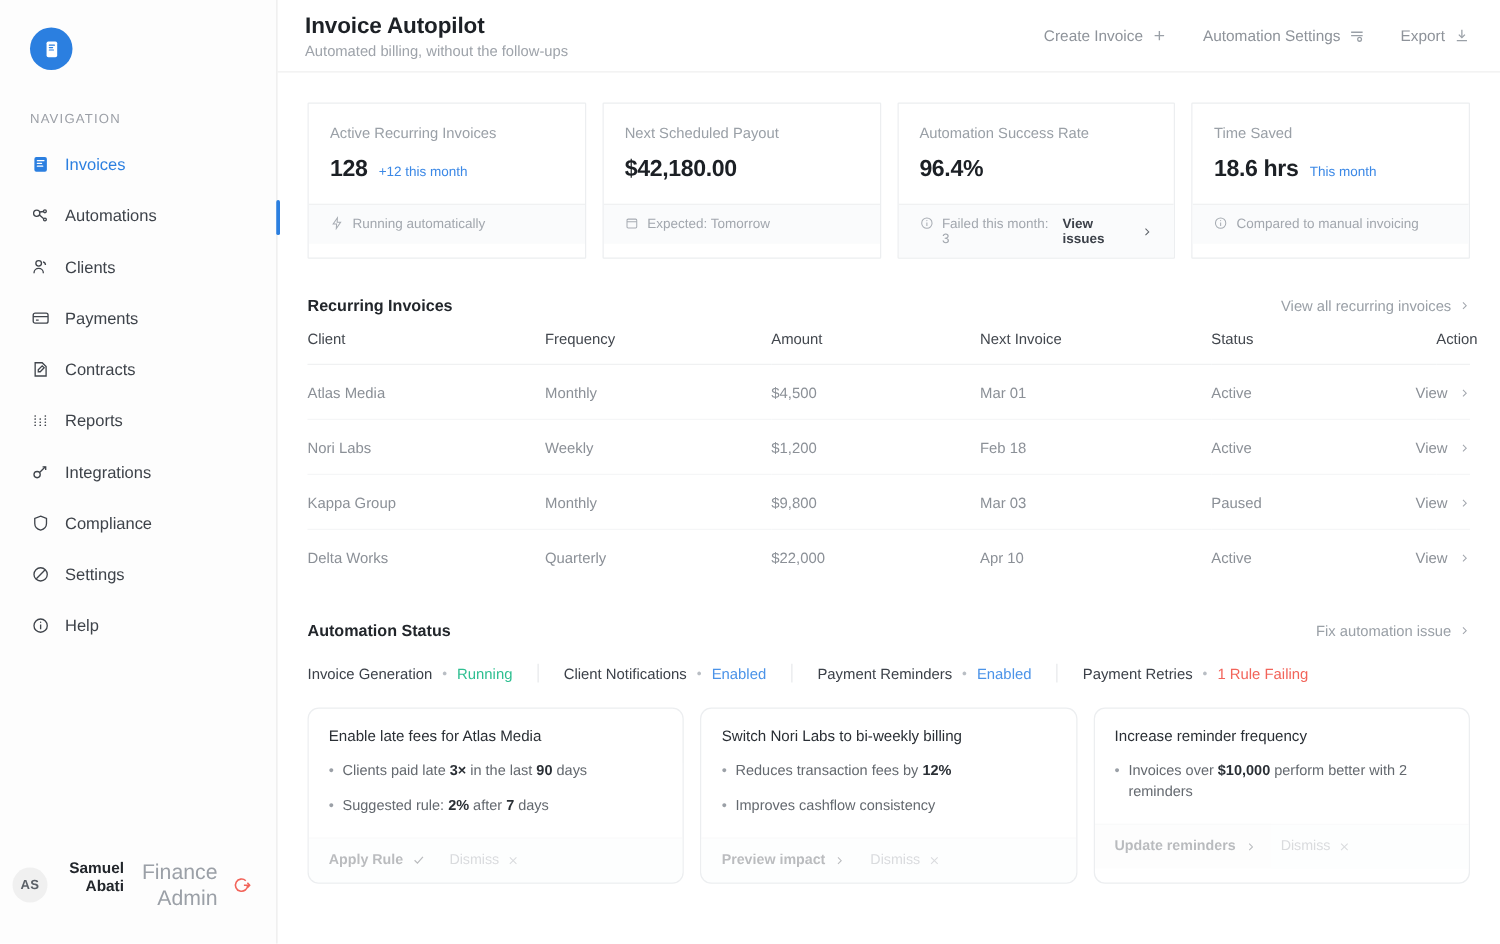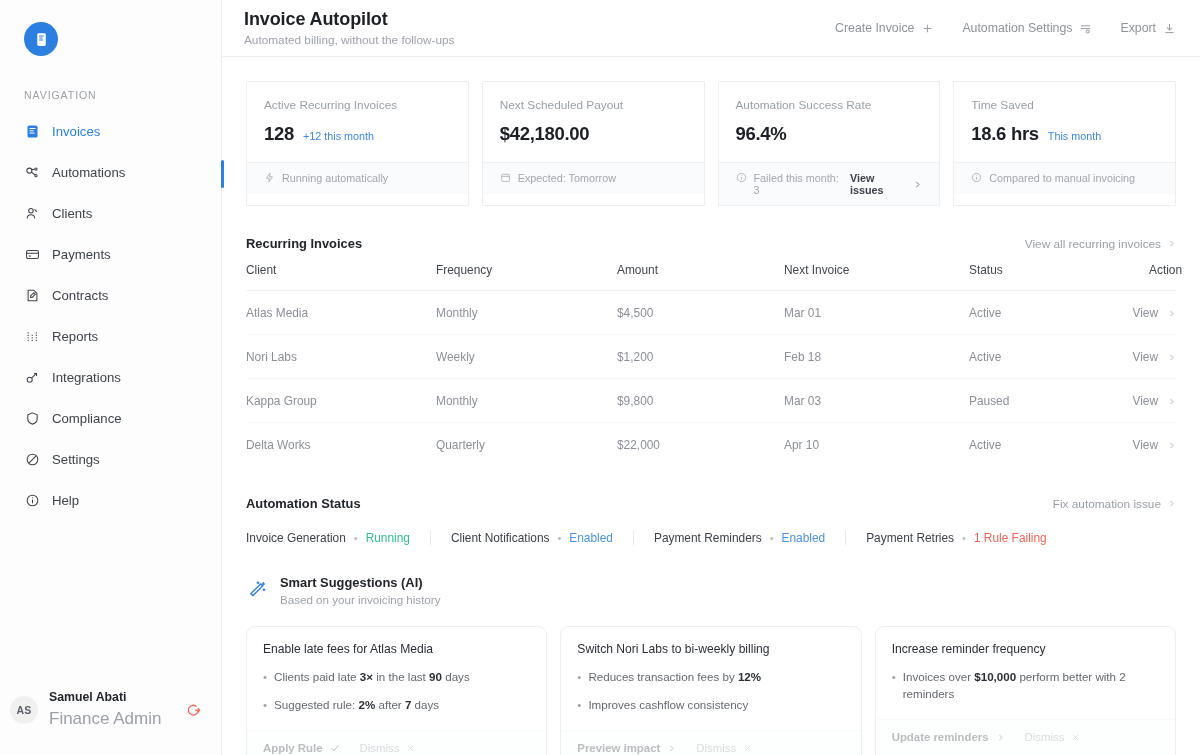--- a/index.html
+++ b/index.html
@@ -51,21 +51,21 @@
     margin-top: auto; display: flex; align-items: center;
     gap: 11px; padding: 0 18px 26px 10px;
   }
   .avatar {
     width: 28px; height: 28px; border-radius: 50%;
     background: #f0f0f0; color: #5c6168;
     font-size: 10.5px; font-weight: 700;
     display: flex; align-items: center; justify-content: center;
     flex: 0 0 28px; letter-spacing: .02em;
   }
-  .user-meta { display: flex; flex-direction: column; gap: 2px; line-height: 1.25; }
+  .user-meta { display: flex; flex-direction: row; gap: 2px; line-height: 1.25; text-align: right; }
   .user-name { font-size: 12.3px; font-weight: 700; color: #22262b; }
   .user-role { font-size: 17px; color: #9ba0a7; }
   .logout { margin-left: auto; width: 18px; height: 18px; color: #f2645a; cursor: pointer; display:flex; }
 
   
   .main { flex: 1 1 auto; display: flex; flex-direction: column; min-width: 0; }
   .topbar {
     height: 58px; border-bottom: 1px solid #efefef;
     display: flex; align-items: center;
     padding: 0 24px 0 22px; gap: 16px;
@@ -589,34 +589,20 @@
           <div class="auto-sep"></div>
           <div class="auto-item">
             <span>Payment Retries</span>
             <span class="auto-dot">•</span>
             <span class="auto-val v-failing">1 Rule Failing</span>
           </div>
         </div>
       </section>
 
       <section>
-        <div class="ss-head">
-          <span class="ss-icon">
-            <svg width="21" height="21" viewBox="0 0 24 24" fill="none" stroke="#3b82e8" stroke-width="1.7" stroke-linecap="round">
-              <path d="M15.5 4.5 L4.5 15.5 6.8 17.8 17.8 6.8z"></path>
-              <path d="M18.6 3.2v2.6M17.3 4.5h2.6"></path>
-              <path d="M12.6 2.2v1.8M11.7 3.1h1.8"></path>
-              <path d="M19.4 10.2v1.8M18.5 11.1h1.8"></path>
-            </svg>
-          </span>
-          <div class="ss-titles">
-            <span class="ss-title">Smart Suggestions (AI)</span>
-            <span class="ss-sub">Based on your invoicing history</span>
-          </div>
-        </div>
 
         <div class="sugg-row">
 
           <div class="sugg">
             <div class="sugg-body">
               <div class="sugg-title">Enable late fees for Atlas Media</div>
               <div class="sugg-li">
                 <span class="bullet">•</span>
                 <span><span>Clients paid late </span><b>3×</b><span> in the last </span><b>90</b><span> days</span></span>
               </div>

